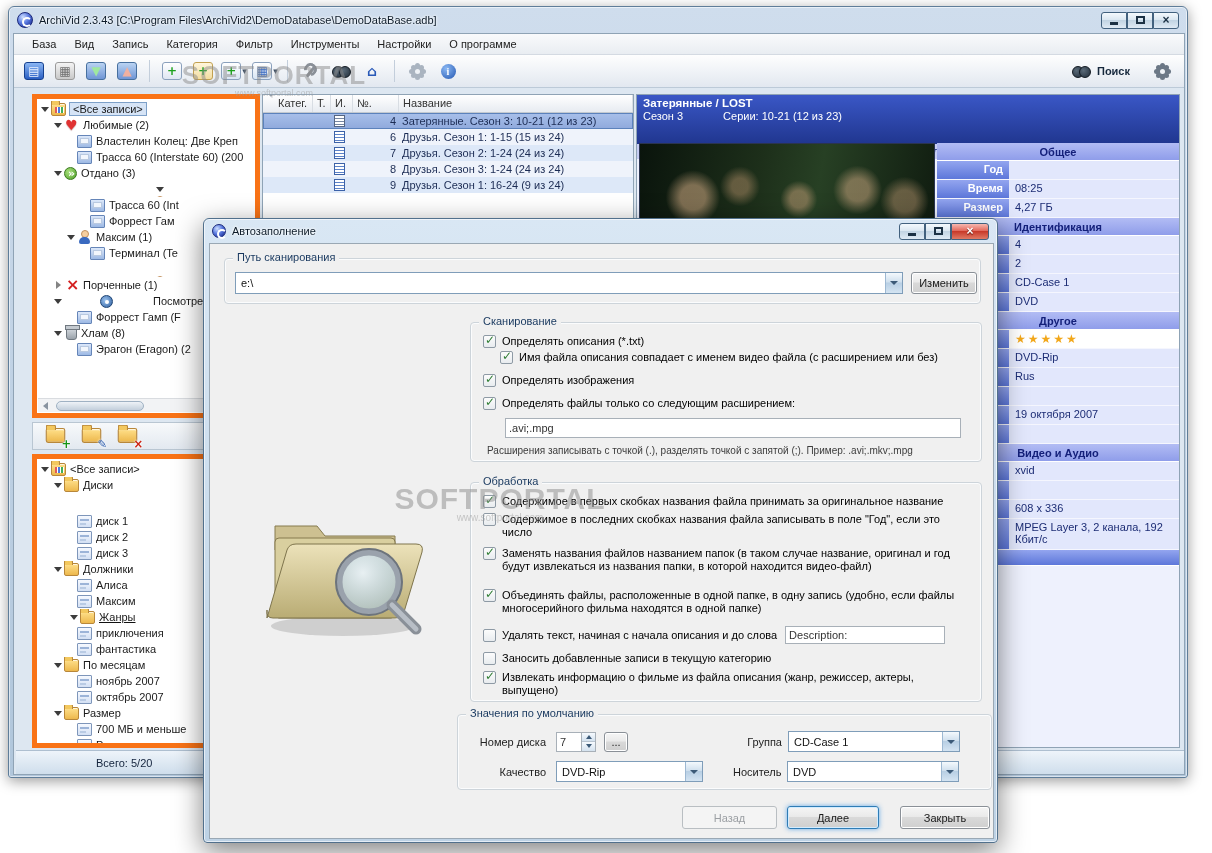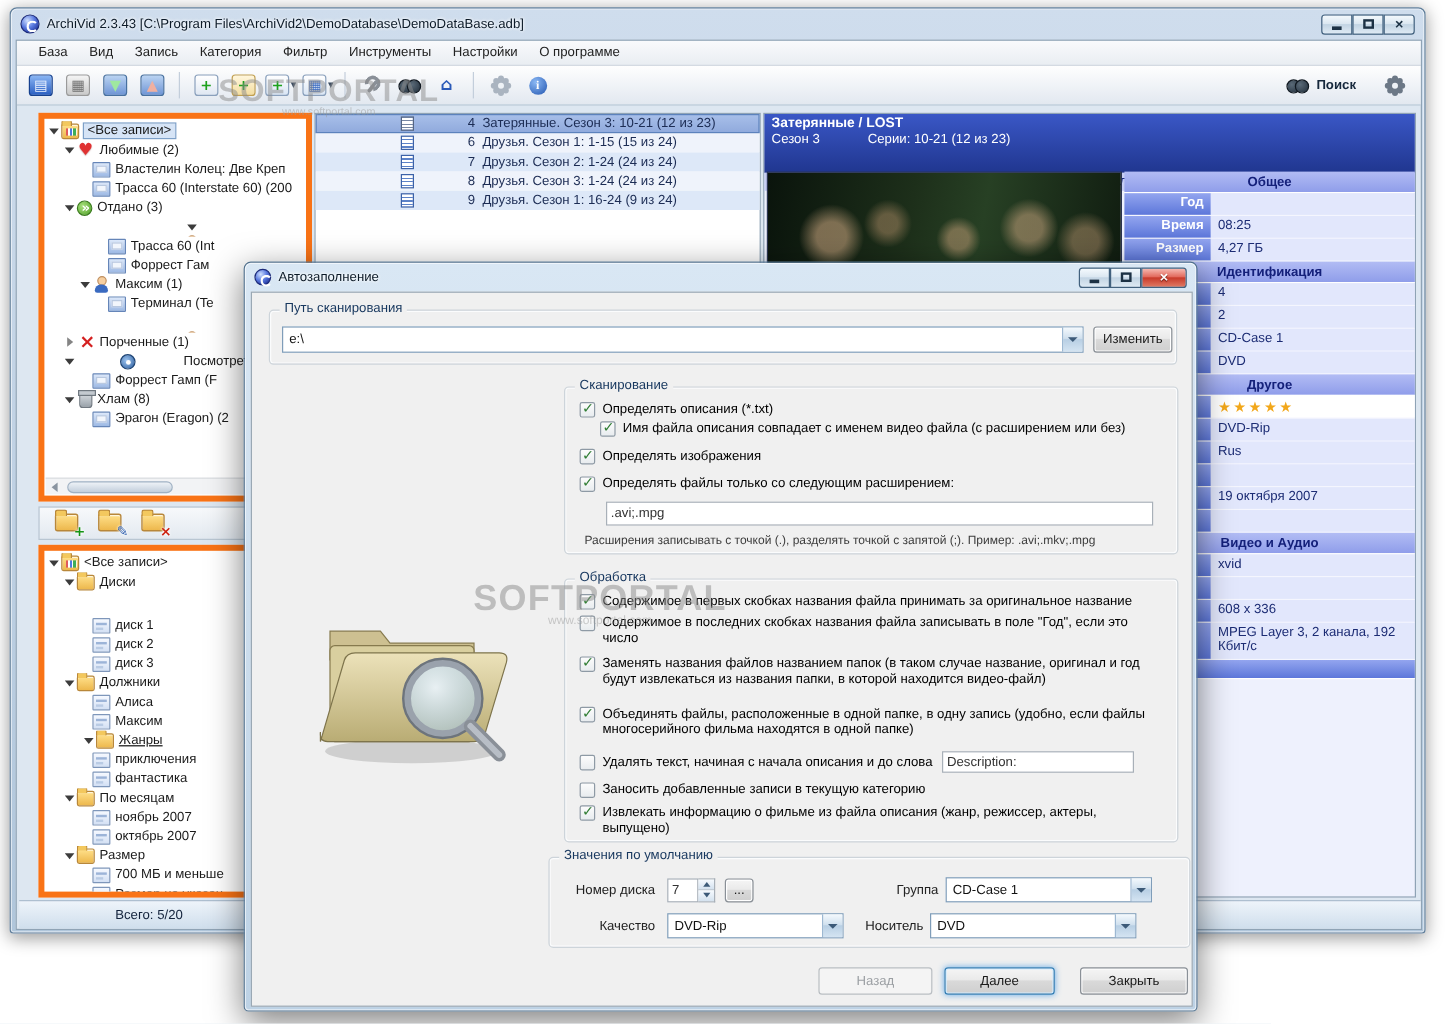--- a/index.html
+++ b/index.html
@@ -164,21 +164,21 @@
 .defrow{display:flex;align-items:center;margin:16px 12px 0 12px}
 .defrow+.defrow{margin-top:9px}
 .dlabel{color:#222}
 .w76{width:76px;text-align:right;margin-right:10px;flex:none}
 .spin-in{width:26px;height:20px}
 .spinbtns{display:inline-flex;flex-direction:column;width:14px;height:20px;border:1px solid #a8b0b8;border-left:none}
 .sb{flex:1;display:flex;align-items:center;justify-content:center;background:linear-gradient(#f6fafe,#d4e2ef)}
 .sb:first-child{border-bottom:1px solid #b8c4d0}
 .btn.more{width:24px;height:20px;margin-left:8px}
 .dlabel.grp2{margin-left:58px;width:96px;text-align:right;margin-right:6px}
-.dlabel.media{margin-left:18px;width:48px;text-align:center;margin-right:6px}
+.dlabel.media{margin-left:30px;width:48px;text-align:center;margin-right:6px}
 .combo.w172{width:172px;height:21px;flex:none}
 .combo.w147{width:147px;height:21px;flex:none}
 .dlgbtn{position:absolute;height:23px}
 #btn-back{left:472px;top:562px;width:95px}
 #btn-next{left:577px;top:562px;width:92px}
 #btn-close2{left:690px;top:562px;width:90px}
 #folder-art{position:absolute;left:45px;top:240px}
 #scan-items,#proc-items{position:relative}
 </style>
 </head>
@@ -466,20 +466,27 @@
             </div>
             <div class="trow tsel" style="padding-left: 16px;">
               <span class="tw closed"></span>
               <span class="ic ic-folder"></span>
               <span class="tlabel">Сериалы</span>
             </div>
           </div>
       </div>
 
       <div id="grid-panel">
+        <div id="grid-header">
+            <span class="ghc" style="width: 50px;"><span class="funnel"></span>Катег.</span>
+            <span class="ghc" style="width: 18px;">Т.</span>
+            <span class="ghc" style="width: 22px;">И.</span>
+            <span class="ghc" style="width: 46px;">№.</span>
+            <span class="ghc" style="flex: 1 1 0%;">Название</span>
+          </div>
         <div id="grid-rows">
             <div class="grow gsel">
               <span class="gc" style="width: 50px;"></span>
               <span class="gc" style="width: 18px;"></span>
               <span class="gc" style="width: 22px;">
                 <span class="ic-doc sel"></span>
               </span>
               <span class="gc num" style="width: 46px;">4</span>
               <span class="gc" style="flex: 1 1 0%;">Затерянные. Сезон 3: 10-21 (12 из 23)</span>
             </div>

